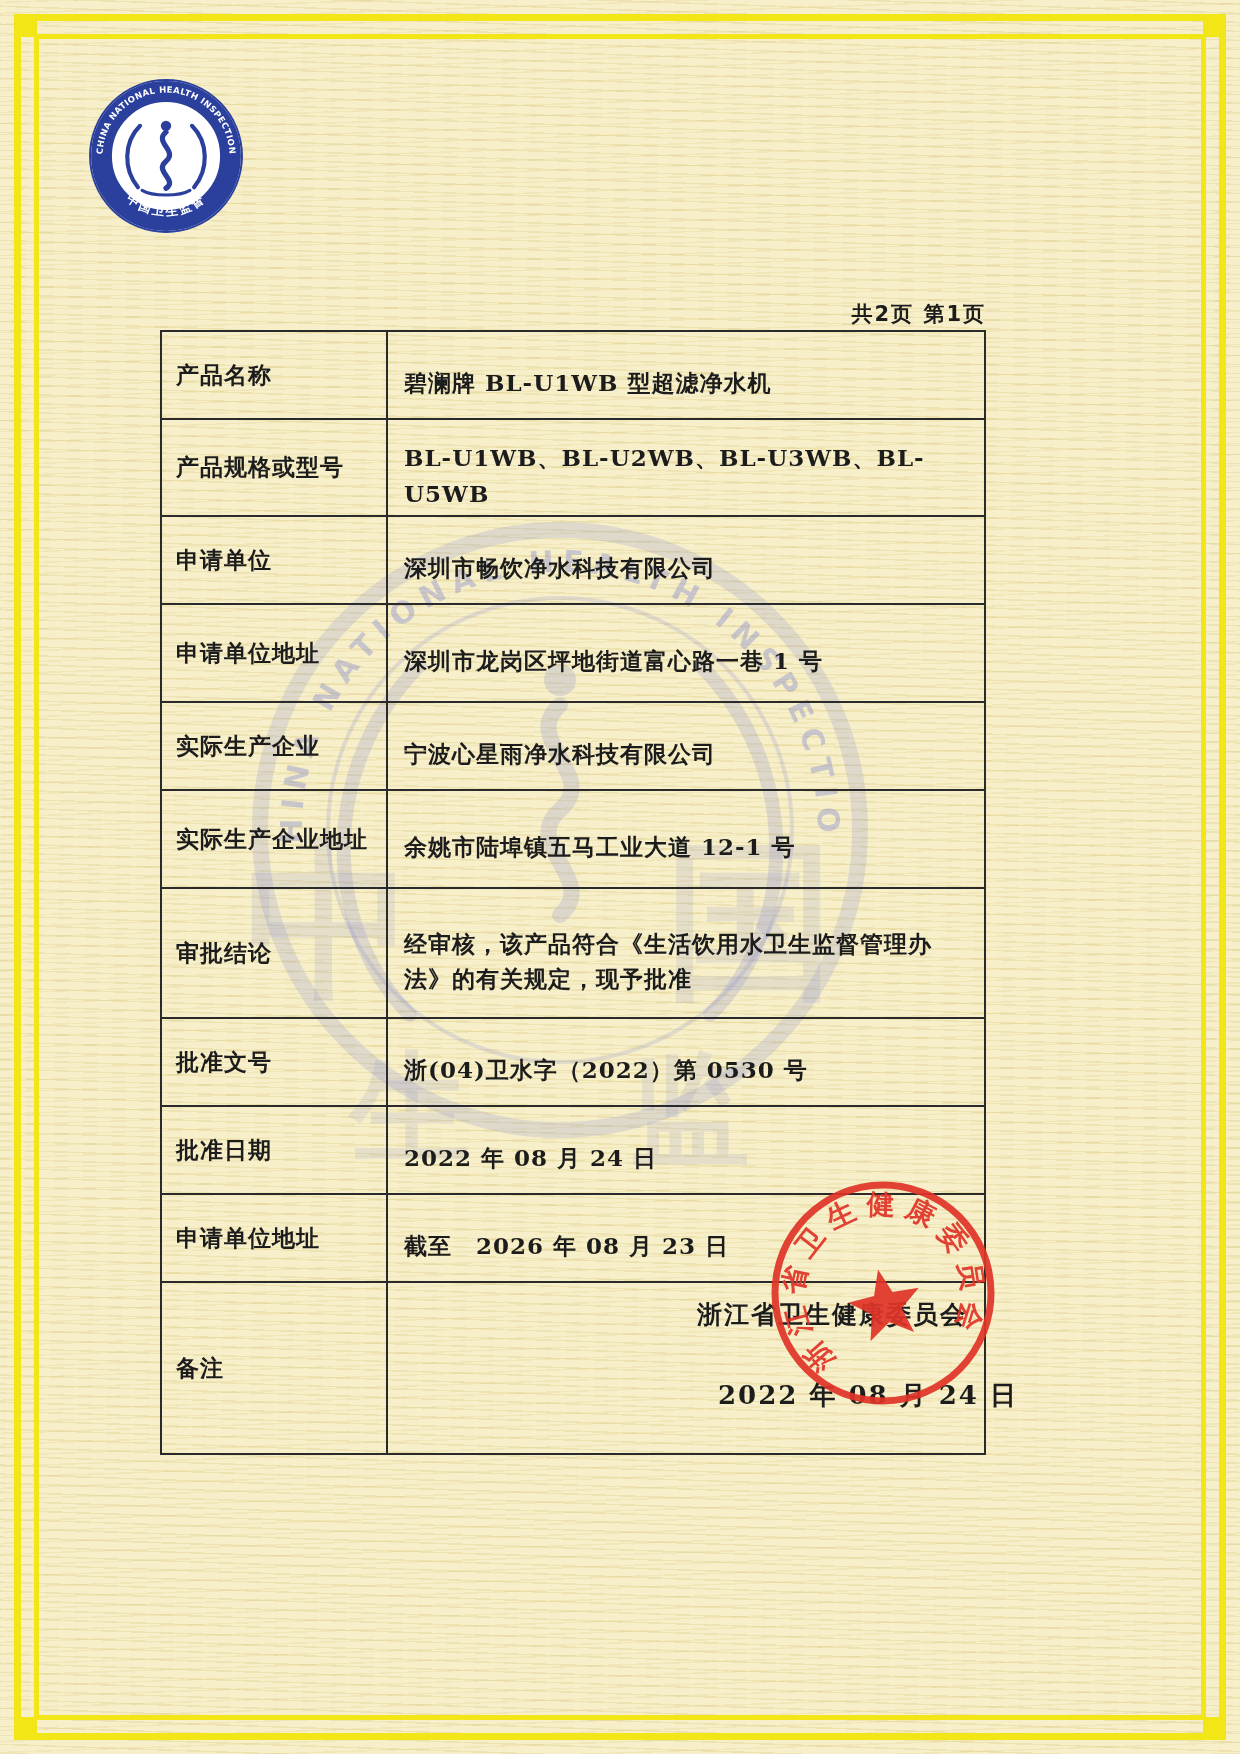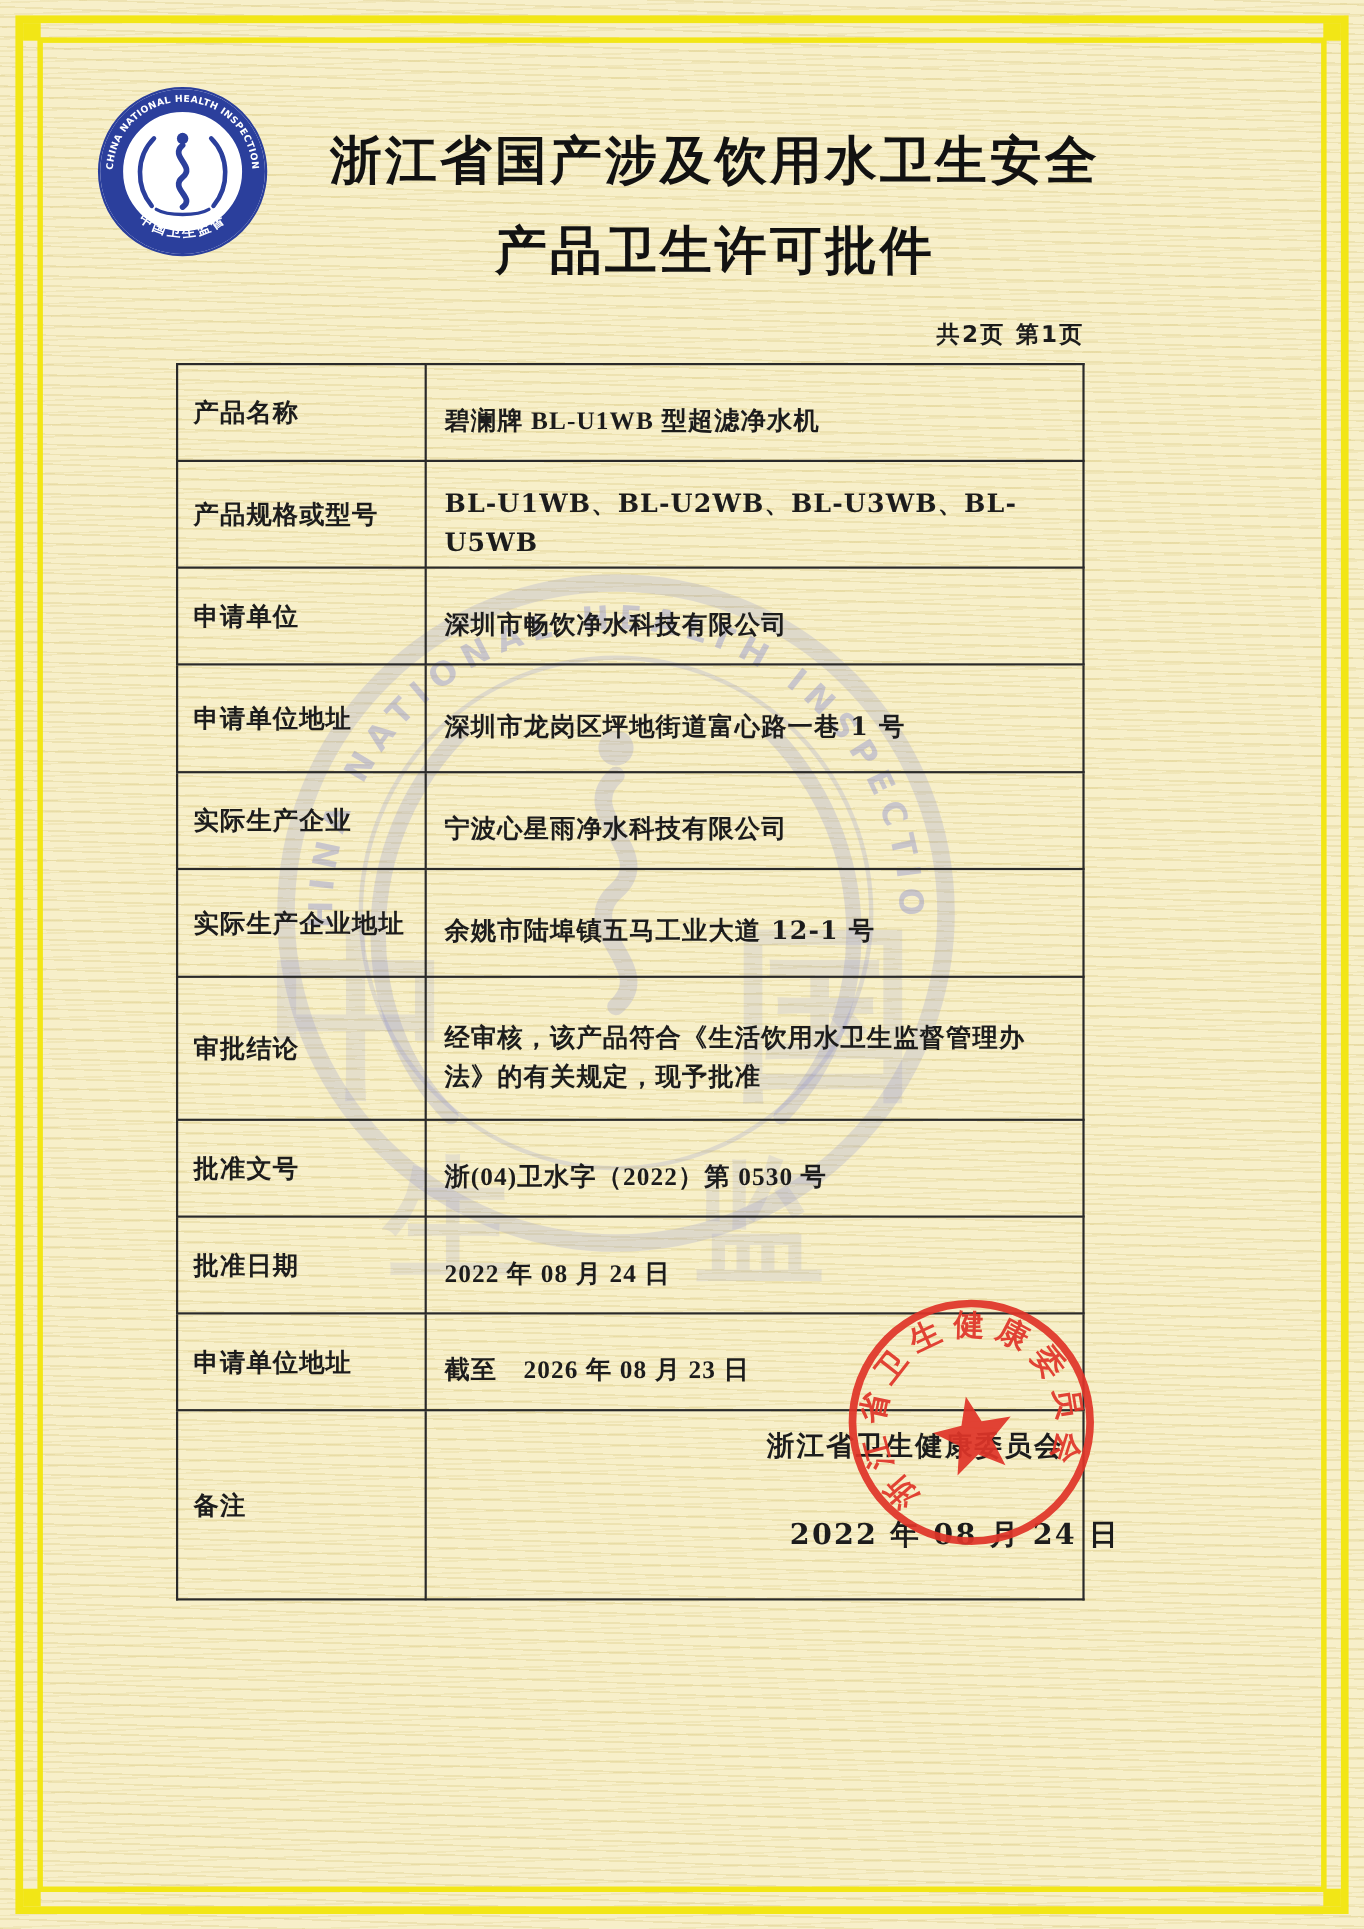--- a/index.html
+++ b/index.html
@@ -24,42 +24,42 @@
   .emblem{position:absolute;left:88px;top:78px;width:156px;height:156px;z-index:2;}
 
   .title-block{
     position:absolute;left:250px;top:106px;width:800px;z-index:2;
     text-align:center;font-weight:900;font-size:47px;line-height:82px;
     letter-spacing:3px;color:#121212;
     font-family:"DejaVu Sans", sans-serif;
   }
 
   .page-indicator{
-    position:absolute;left:160px;top:290px;width:826px;z-index:2;
+    position:absolute;left:160px;top:300px;width:826px;z-index:2;
     text-align:right;font-size:21px;font-weight:700;letter-spacing:2px;
   }
 
   .watermark{position:absolute;left:210px;top:450px;width:700px;height:760px;z-index:0;pointer-events:none;}
 
   table.cert-table{
     position:absolute;left:160px;top:330px;width:826px;z-index:1;
     border-collapse:collapse;table-layout:fixed;
   }
   table.cert-table td{
     border:2px solid #2a2a2a;background:transparent;vertical-align:middle;
   }
   td.lbl{
     width:226px;font-weight:700;font-size:23px;padding:4px 8px 4px 14px;
     font-family:"DejaVu Sans", sans-serif;letter-spacing:1px;
   }
   td.val{
     font-size:23px;font-weight:600;padding:20px 14px 4px 16px;line-height:1.55;
     font-family:"DejaVu Serif", serif;letter-spacing:1px;
   }
-  tr.h62 td{height:62px;font-family:Liberation Serif, serif;} tr.h70 td{height:70px;} tr.h72 td{height:72px;}
+  tr.h62 td{height:62px;} tr.h70 td{height:70px;} tr.h72 td{height:72px;}
   tr.h104 td{height:104px;} tr.h146 td{height:146px;}
 
   .issuer{
     position:absolute;left:697px;top:1298px;z-index:2;
     font-size:25px;font-weight:700;letter-spacing:2px;
   }
   .issue-date{
     position:absolute;left:718px;top:1378px;z-index:2;
     font-size:26px;font-weight:700;letter-spacing:2px;
     font-family:"DejaVu Serif", serif;
@@ -101,24 +101,20 @@
       <path d="M 48,105 C 34,88 34,62 50,46" stroke-width="4"></path>
       <path d="M 102,105 C 116,88 116,62 100,46" stroke-width="4"></path>
       <path d="M 52,108 C 62,114 88,114 98,108" stroke-width="3"></path>
     </g>
     <g>
       <circle cx="75" cy="46" r="5" fill="#2b3f9c"></circle>
       <path d="M 75,52 C 63,62 87,70 75,80 C 63,90 87,98 75,106" fill="none" stroke="#2b3f9c" stroke-width="5" stroke-linecap="round"></path>
     </g>
   </svg>
 
-  <div class="title-block">
-    <div>浙江省国产涉及饮用水卫生安全</div>
-    <div>产品卫生许可批件</div>
-  </div>
 
   <div class="page-indicator">共2页 第1页</div>
 
   <svg class="watermark" viewBox="-350 -380 700 760" aria-hidden="true">
     <defs>
       <path id="wm-top-arc" d="M -258,0 A 258,258 0 0 1 258,0" fill="none"></path>
     </defs>
     <g opacity="0.22">
       <circle cx="0" cy="0" r="300" fill="none" stroke="#8a8ed0" stroke-width="16"></circle>
       <circle cx="0" cy="0" r="232" fill="none" stroke="#8a8ed0" stroke-width="4"></circle>

